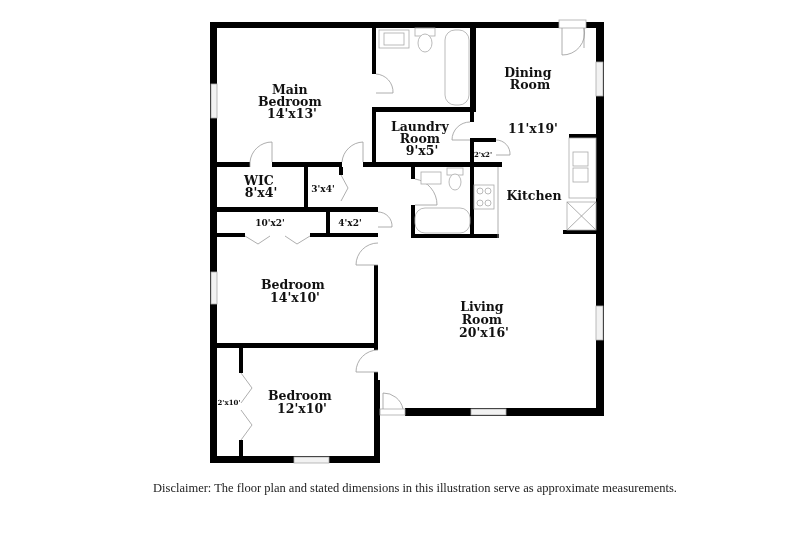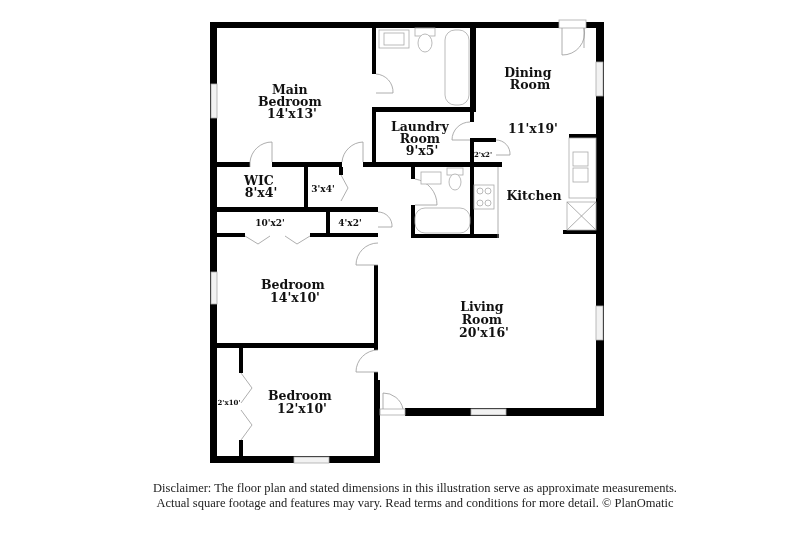--- a/index.html
+++ b/index.html
@@ -198,14 +198,13 @@
     <text class="label lbl-lg">
       <tspan x="302" y="400">Bedroom</tspan>
       <tspan x="302" y="413">12'x10'</tspan>
     </text>
     <text class="label lbl-xs" x="229" y="405">2'x10'</text>
   </g>
 </svg>
 
 <div id="disclaimer">
   <div>Disclaimer: The floor plan and stated dimensions in this illustration serve as approximate measurements.</div>
-  <div>Actual square footage and features may vary. Read terms and conditions for more detail. © PlanOmatic</div>
 </div>
 
 </body></html>

